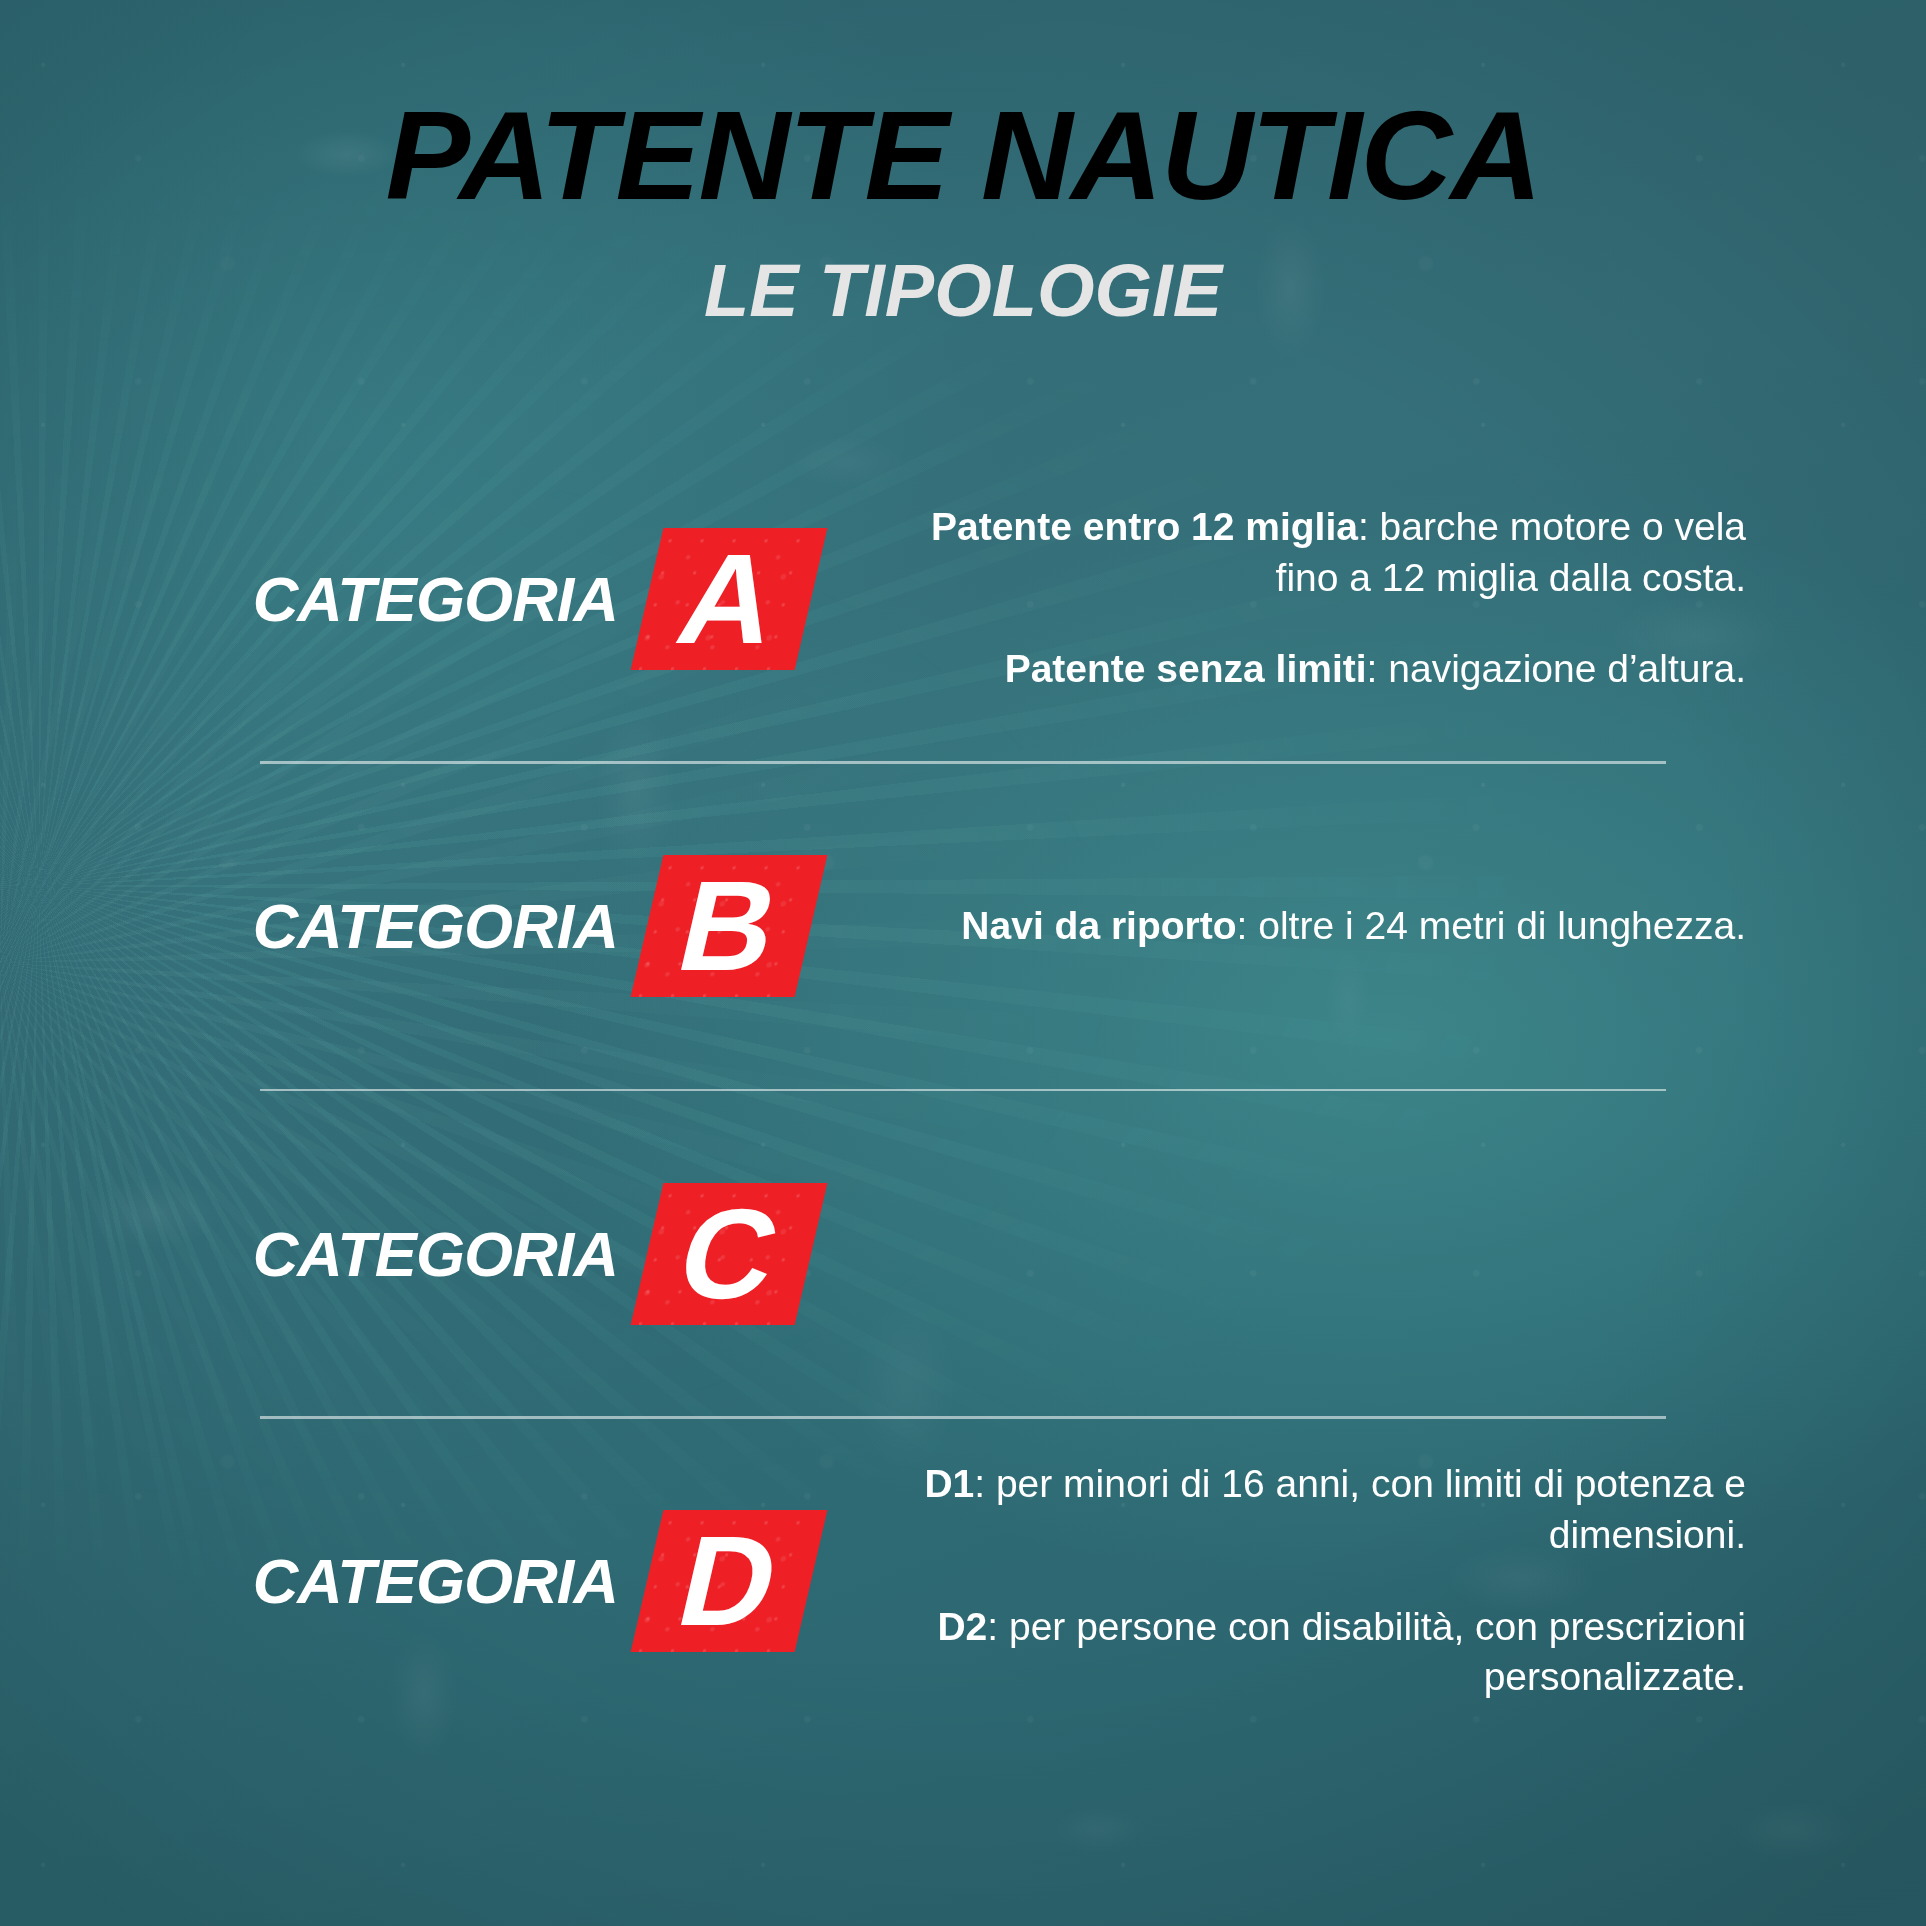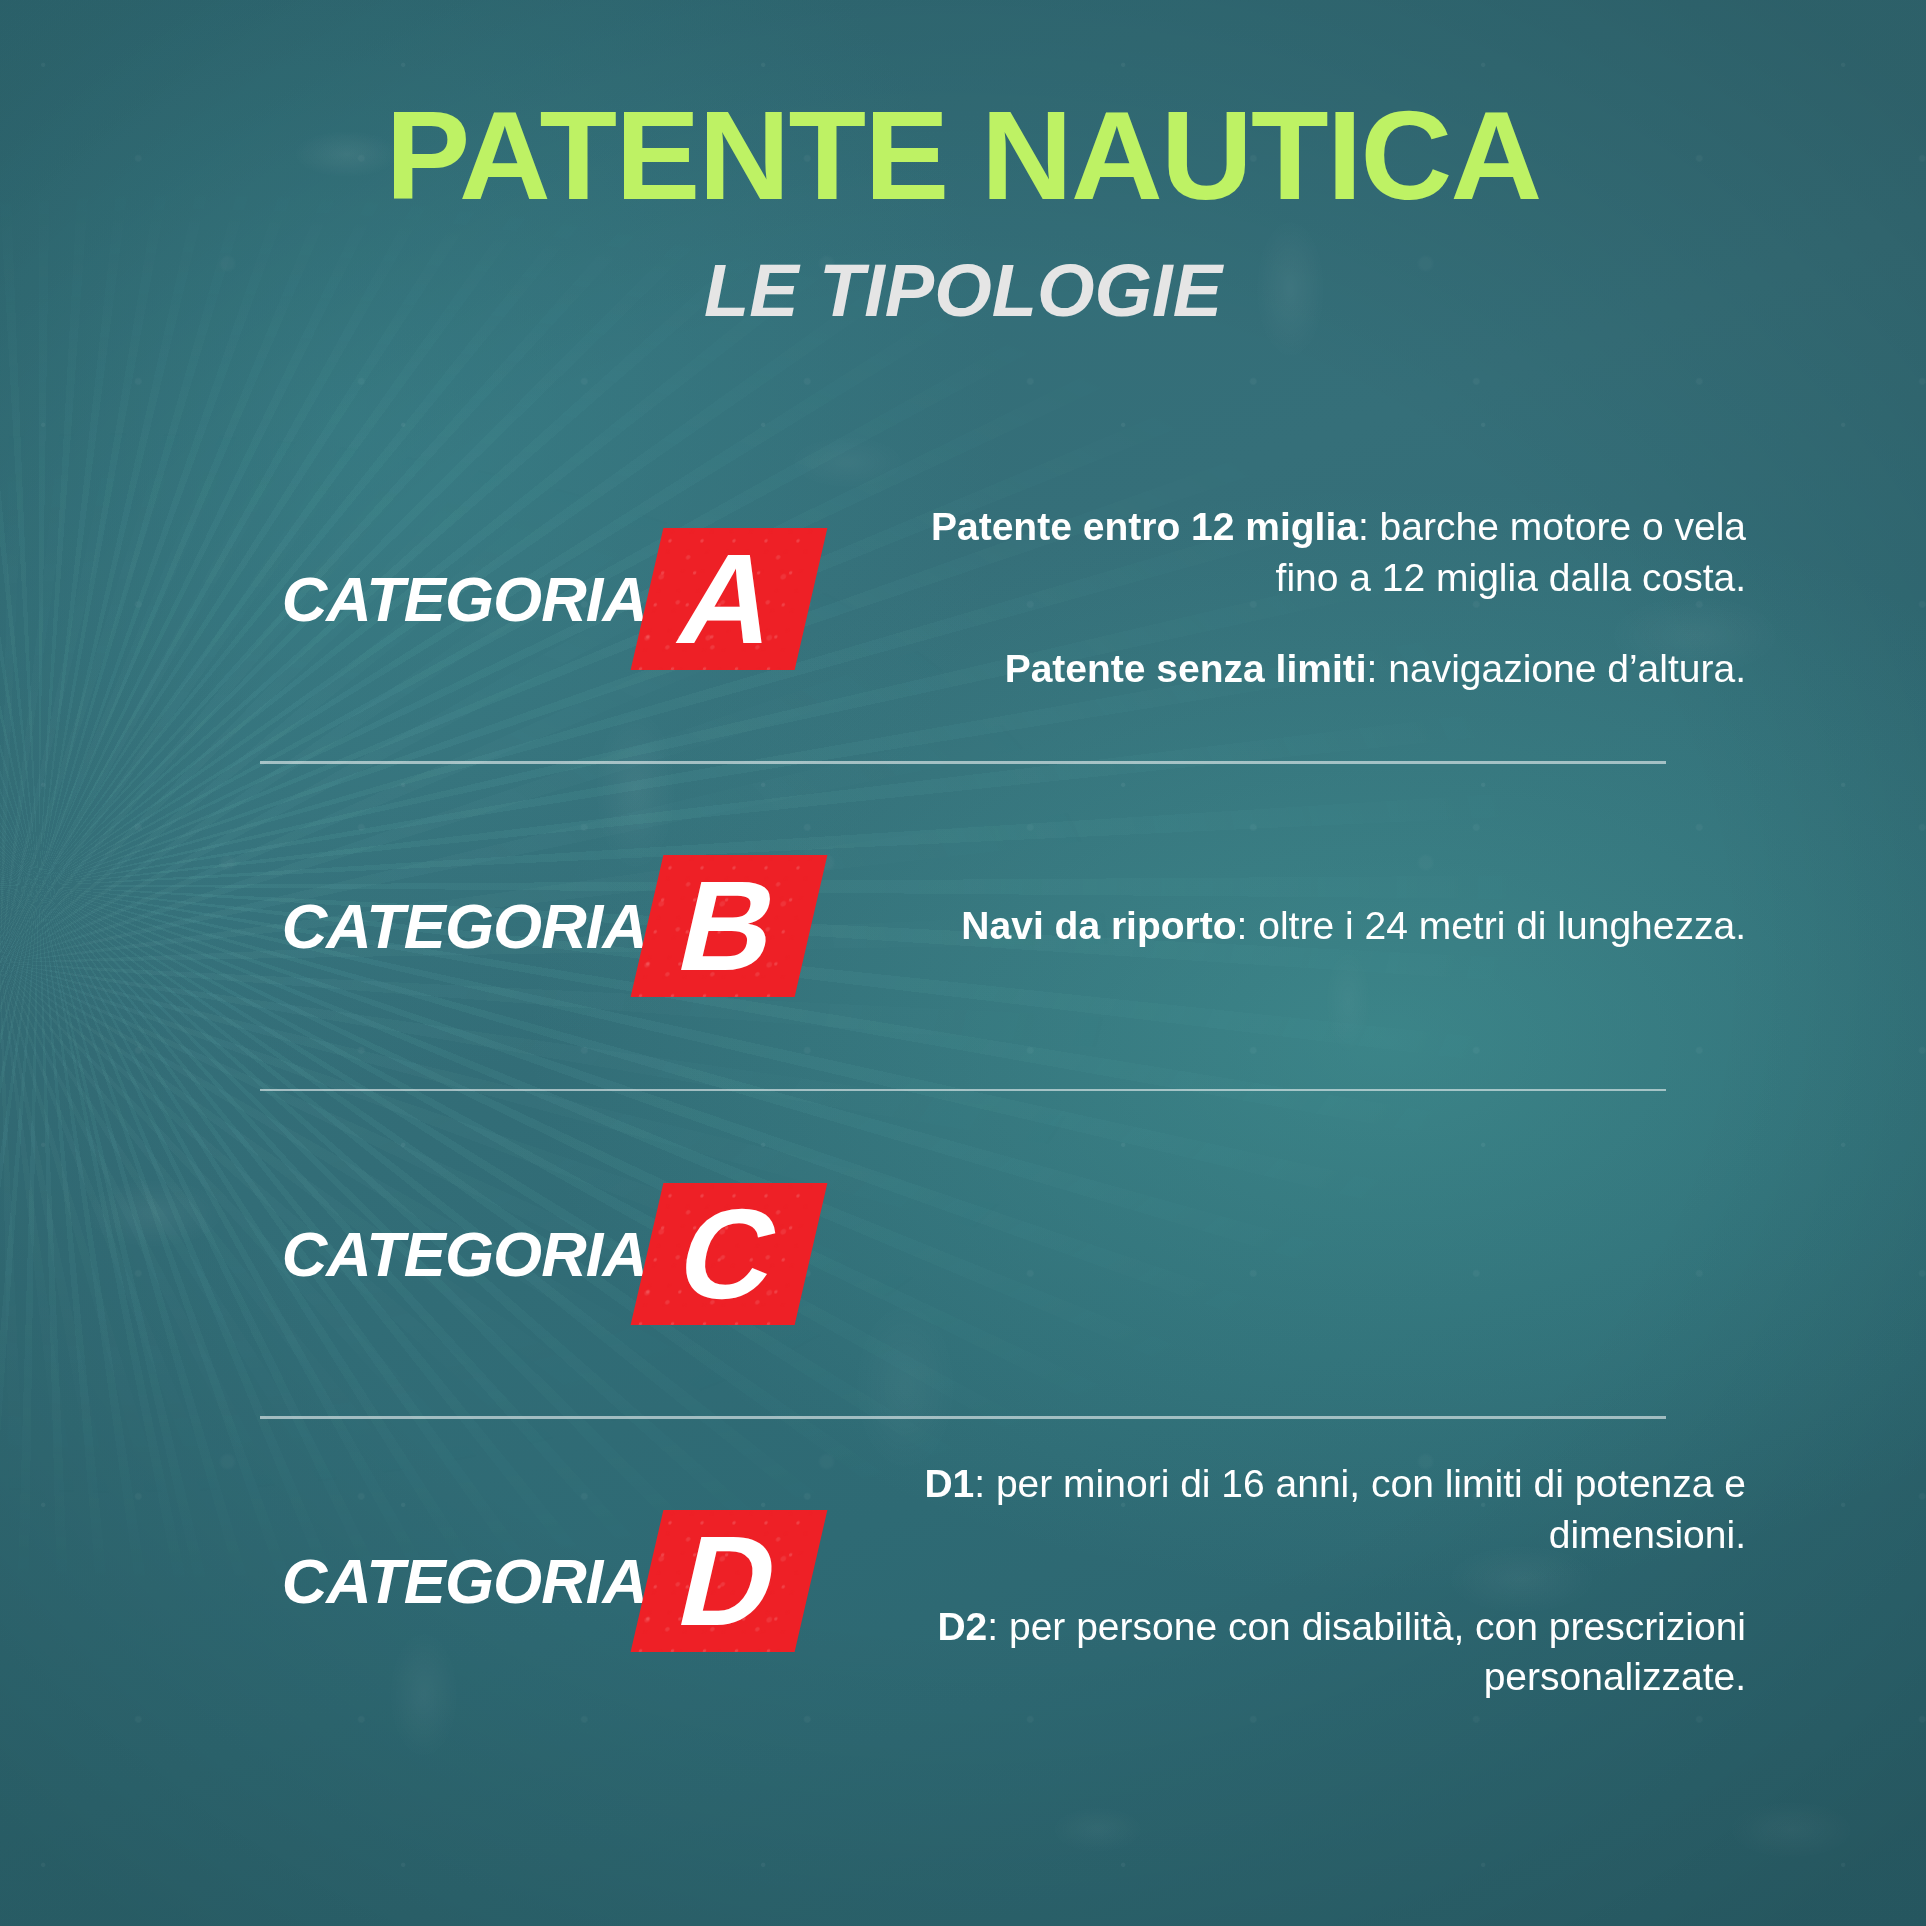--- a/index.html
+++ b/index.html
@@ -90,22 +90,23 @@
     height: 1926px;
     z-index: 2;
   }
 
   .header {
     padding-top: 92px;
     text-align: center;
   }
 
   .title {
-    color: #bef264;
-    font-weight: 900;
+    color: #000000;
+    font-weight: 900;
+    font-style: italic;
     font-size: 127px;
     letter-spacing: -1.7px;
     line-height: 1.0;
     white-space: nowrap;
   }
 
   .subtitle {
     color: #e5e5e5;
     font-weight: 900;
     font-style: italic;
@@ -124,20 +125,21 @@
     align-items: center;
     min-height: 325px;
   }
 
   .row-left {
     width: 719px;
     flex: 0 0 719px;
     display: flex;
     align-items: center;
     justify-content: flex-end;
+    gap: 29px;
     padding-right: 38px;
   }
 
   .cat-word {
     color: #ffffff;
     font-weight: 900;
     font-style: italic;
     font-size: 63px;
     letter-spacing: -0.9px;
     white-space: nowrap;

